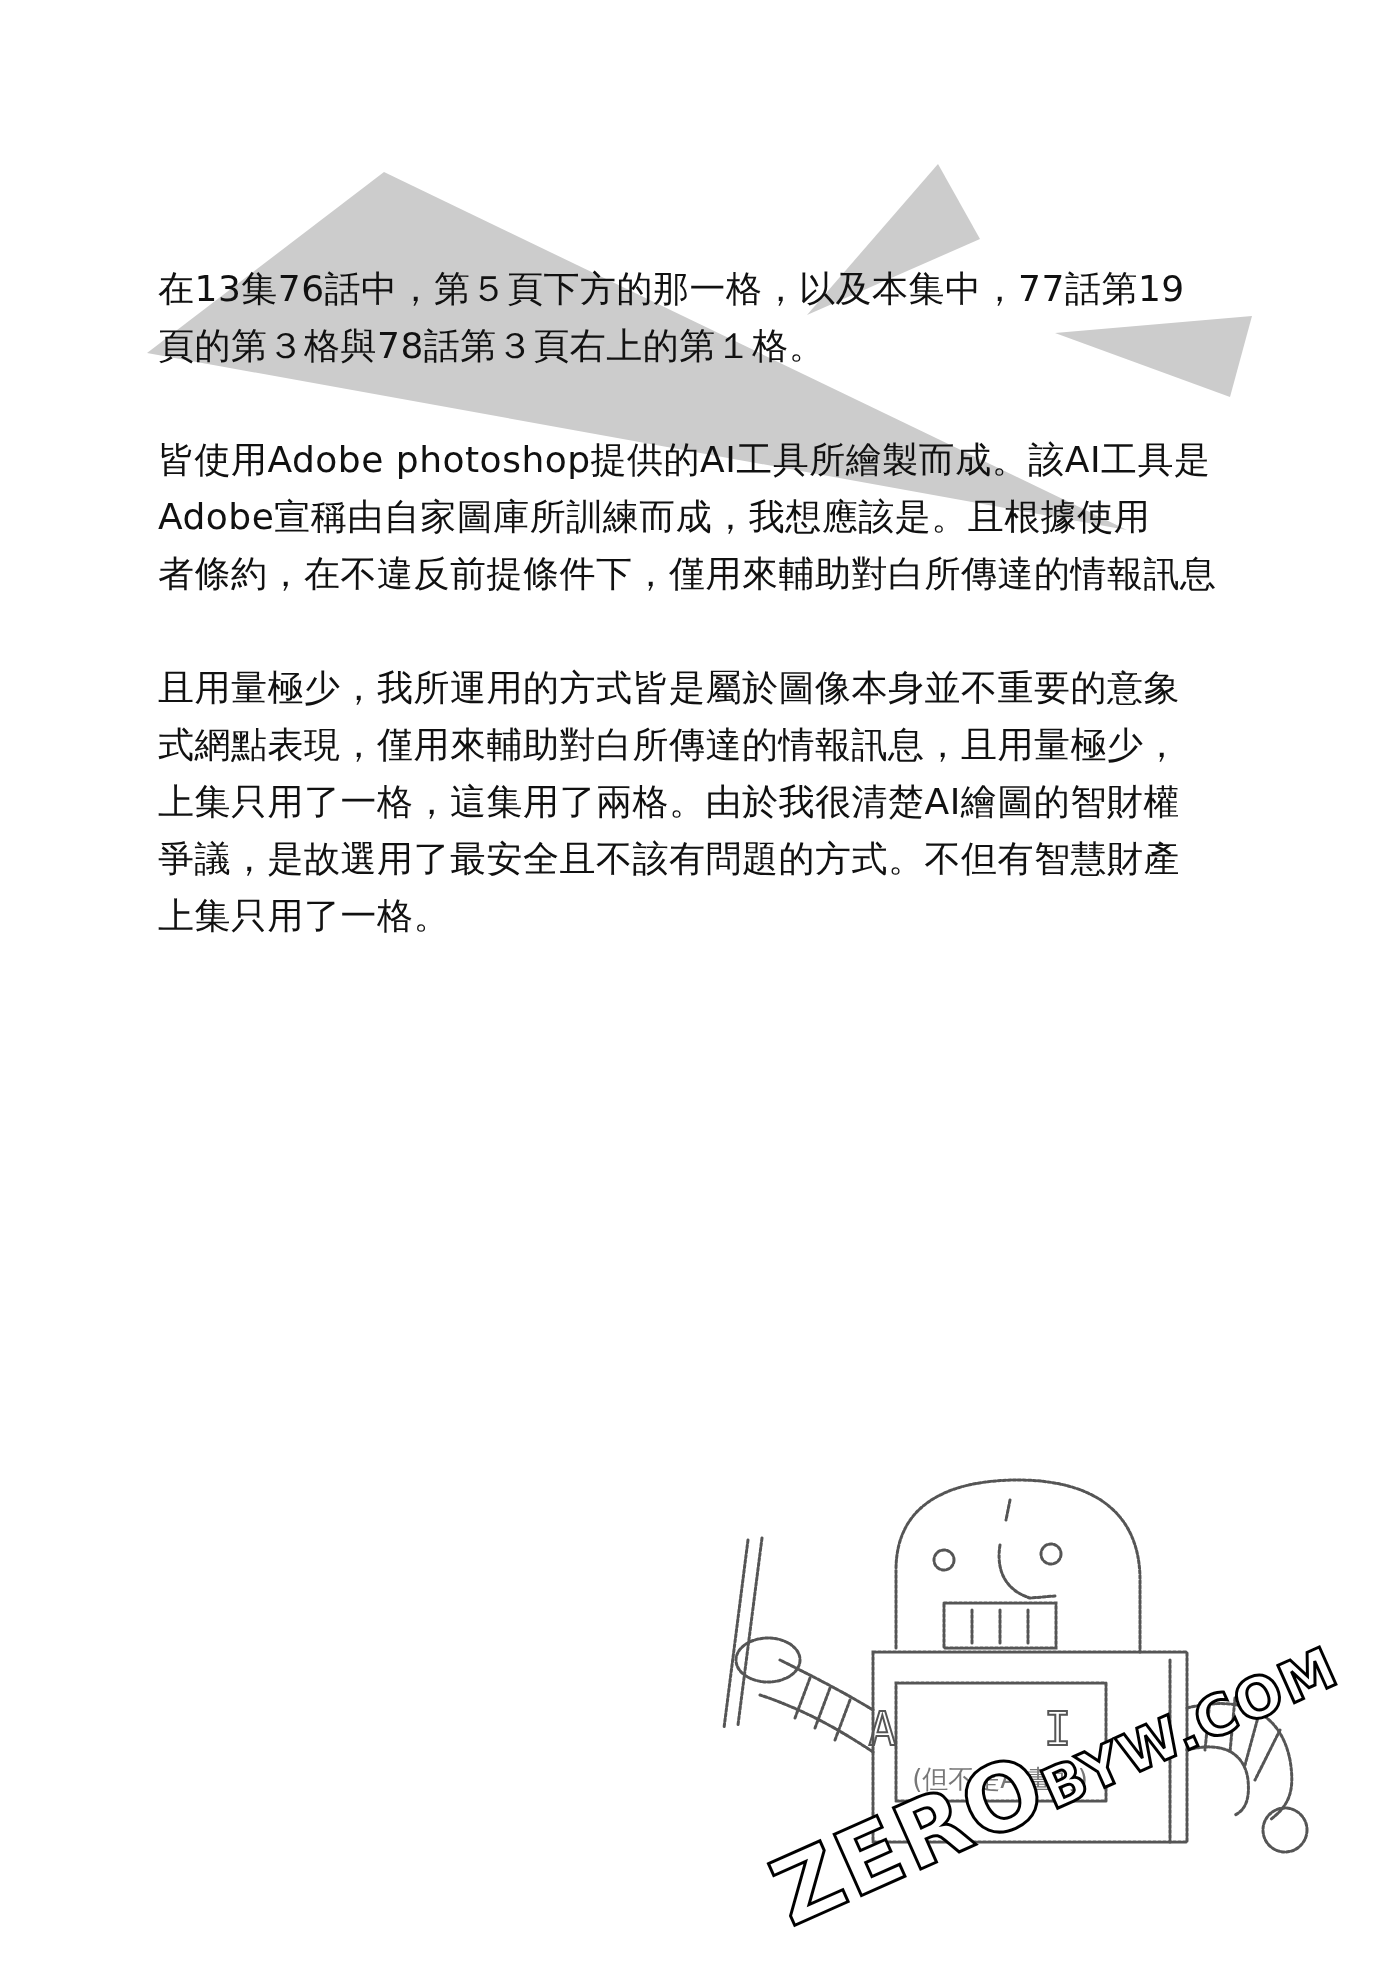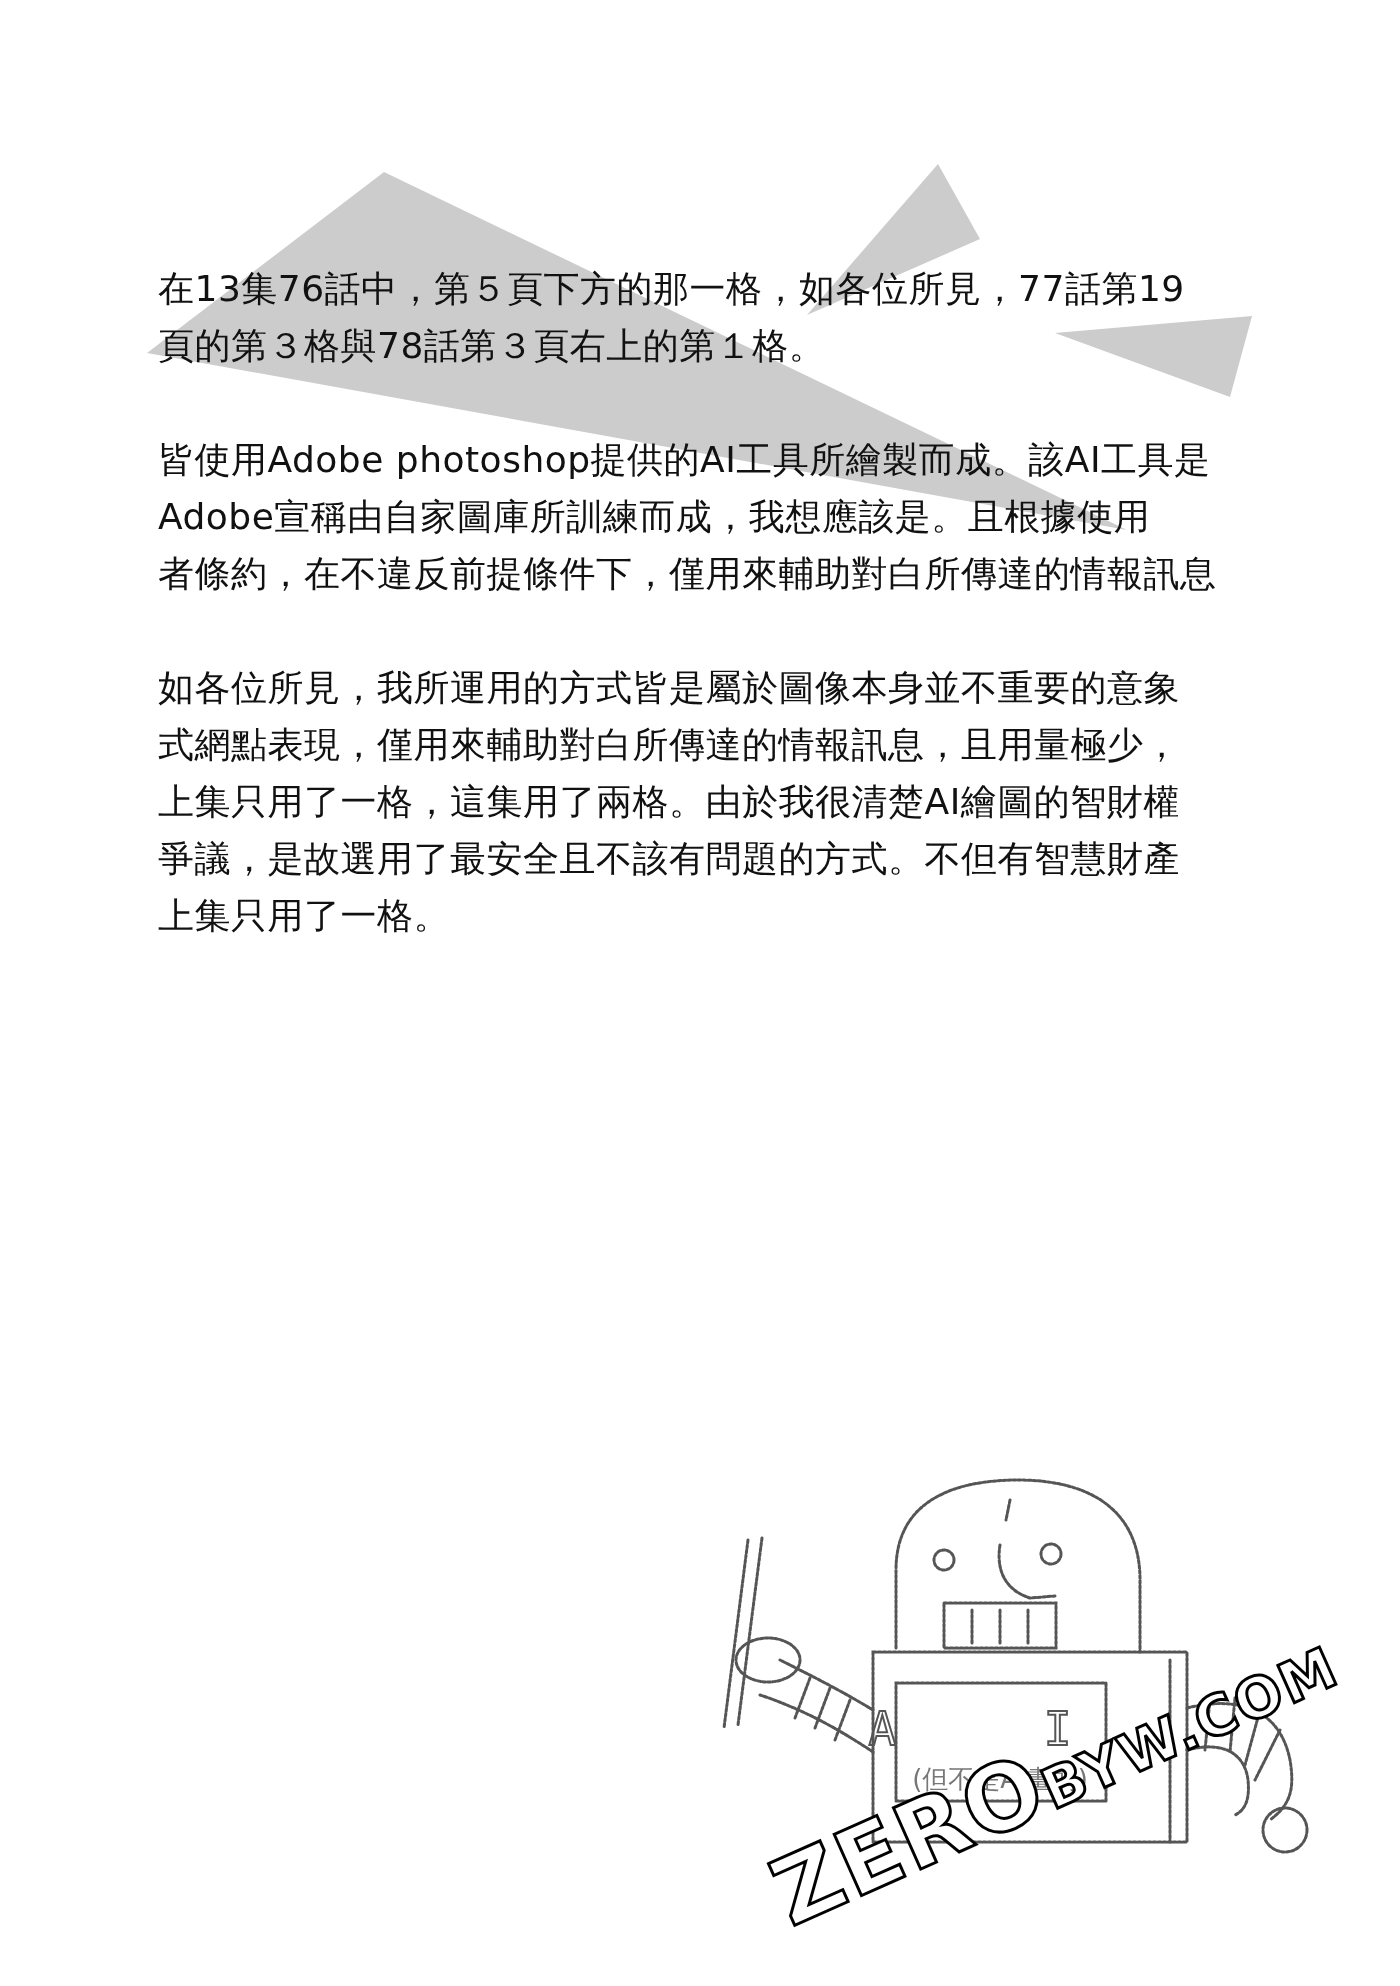--- a/index.html
+++ b/index.html
@@ -35,30 +35,30 @@
 <body>
 
 <svg id="bg-shapes" viewBox="0 0 1400 1986" xmlns="http://www.w3.org/2000/svg">
   <polygon points="384,172 147,353 1127,530" fill="#cccccc"></polygon>
   <polygon points="938,164 980,239 807,315" fill="#cccccc"></polygon>
   <polygon points="1055,333 1252,316 1230,397" fill="#cccccc"></polygon>
 </svg>
 
 <div class="text-block">
   <p class="para">
-    <span class="line">在13集76話中，第５頁下方的那一格，如各位所見，77話第19</span>
+    <span class="line">在13集76話中，第５頁下方的那一格，以及本集中，77話第19</span>
     <span class="line">頁的第３格與78話第３頁右上的第１格。</span>
   </p>
   <p class="para">
     <span class="line">皆使用Adobe photoshop提供的AI工具所繪製而成。該AI工具是</span>
     <span class="line">Adobe宣稱由自家圖庫所訓練而成，我想應該是。且根據使用</span>
     <span class="line">者條約，在不違反前提條件下，僅用來輔助對白所傳達的情報訊息</span>
   </p>
   <p class="para">
-    <span class="line">如各位所見，我所運用的方式皆是屬於圖像本身並不重要的意象</span>
+    <span class="line">且用量極少，我所運用的方式皆是屬於圖像本身並不重要的意象</span>
     <span class="line">式網點表現，僅用來輔助對白所傳達的情報訊息，且用量極少，</span>
     <span class="line">上集只用了一格，這集用了兩格。由於我很清楚AI繪圖的智財權</span>
     <span class="line">爭議，是故選用了最安全且不該有問題的方式。不但有智慧財產</span>
     <span class="line">上集只用了一格。</span>
   </p>
 </div>
 
 <svg id="robot" viewBox="0 0 640 420" xmlns="http://www.w3.org/2000/svg">
   <g fill="none" stroke="#555555" stroke-width="3" stroke-dasharray="3 2" stroke-linecap="round">
 

